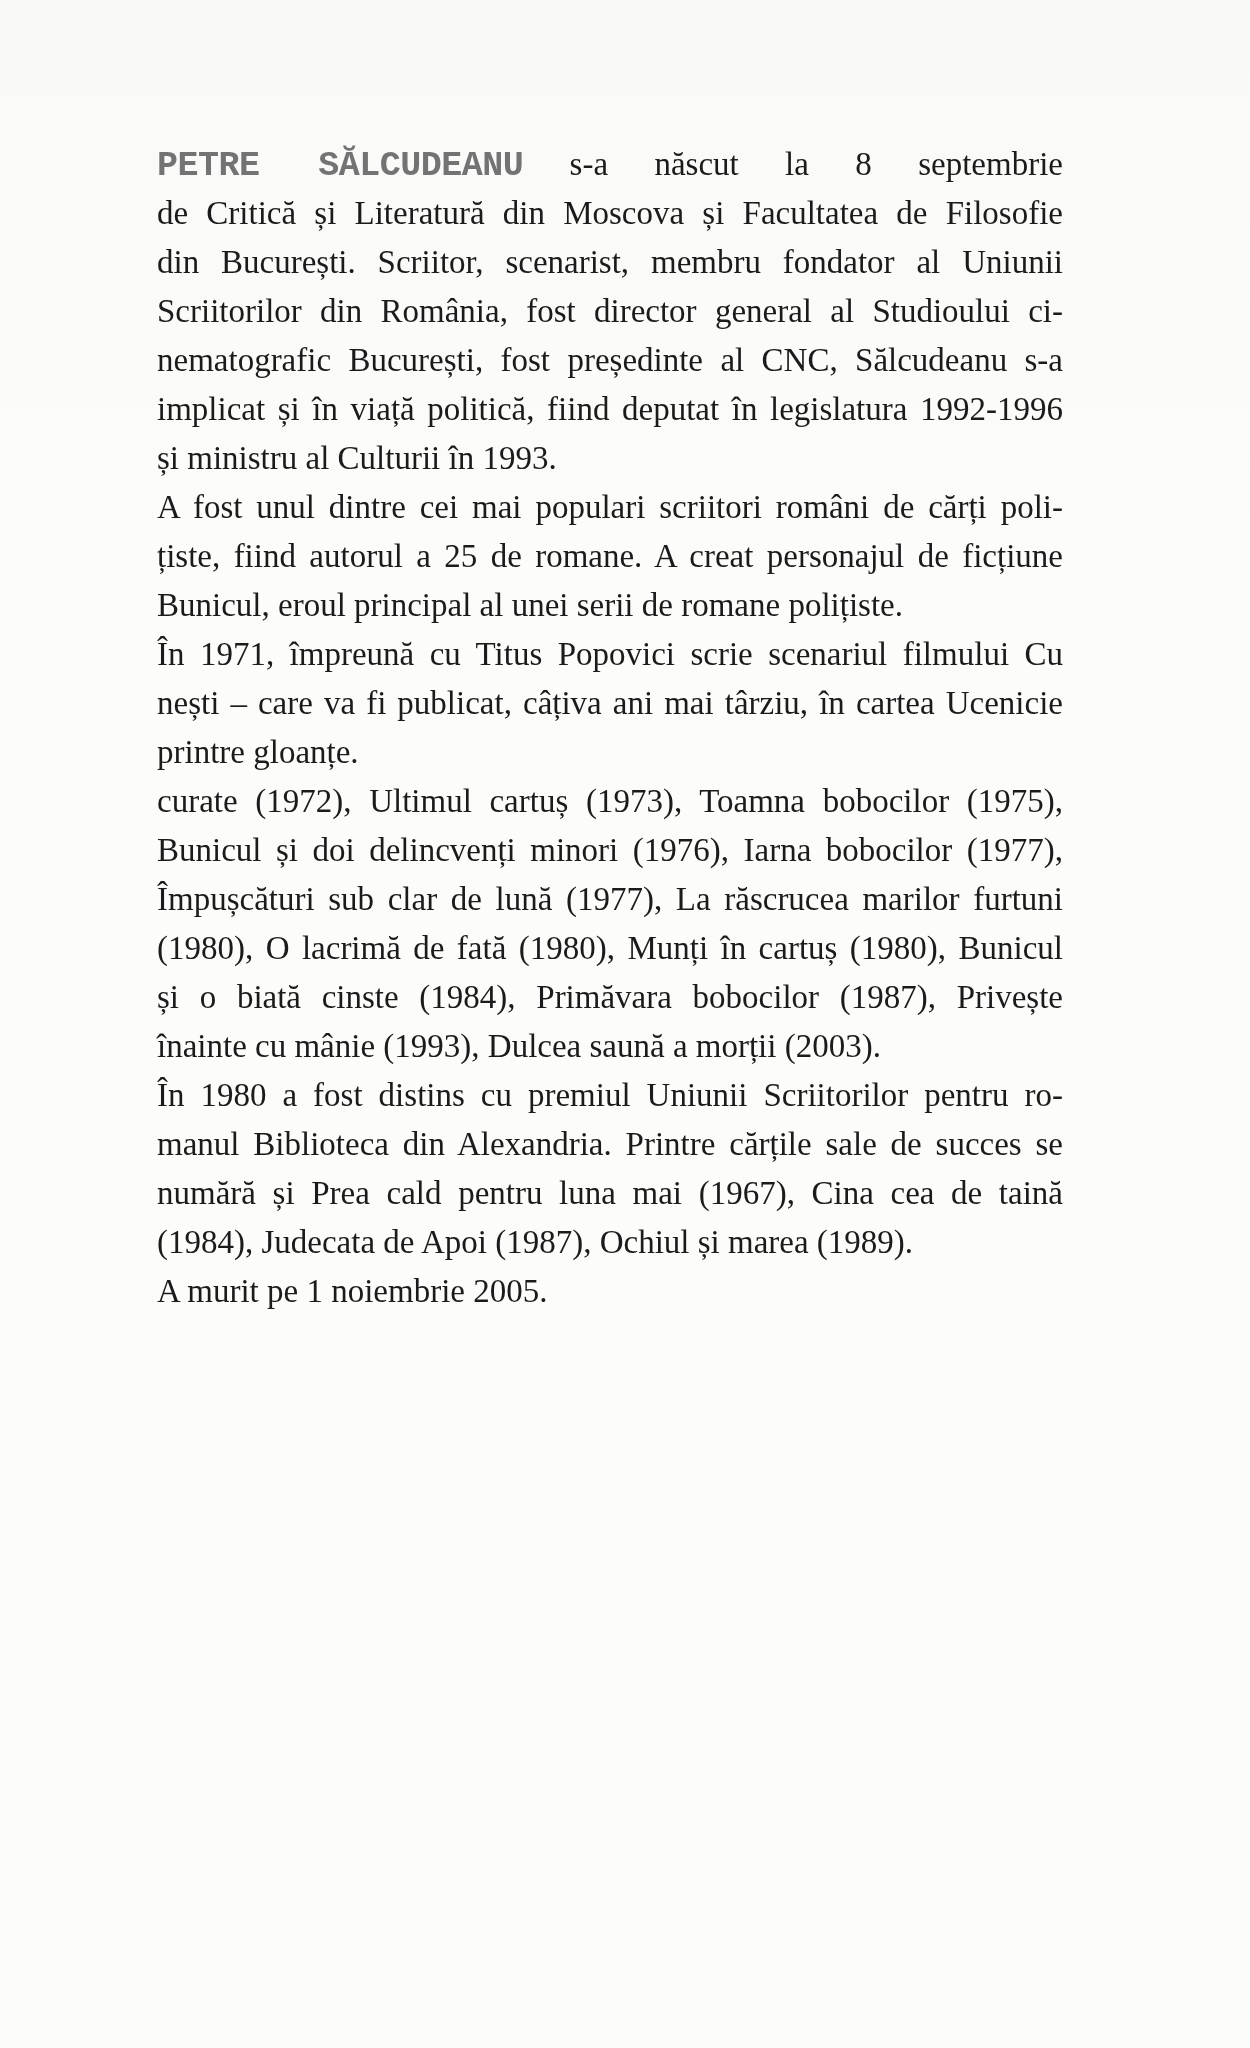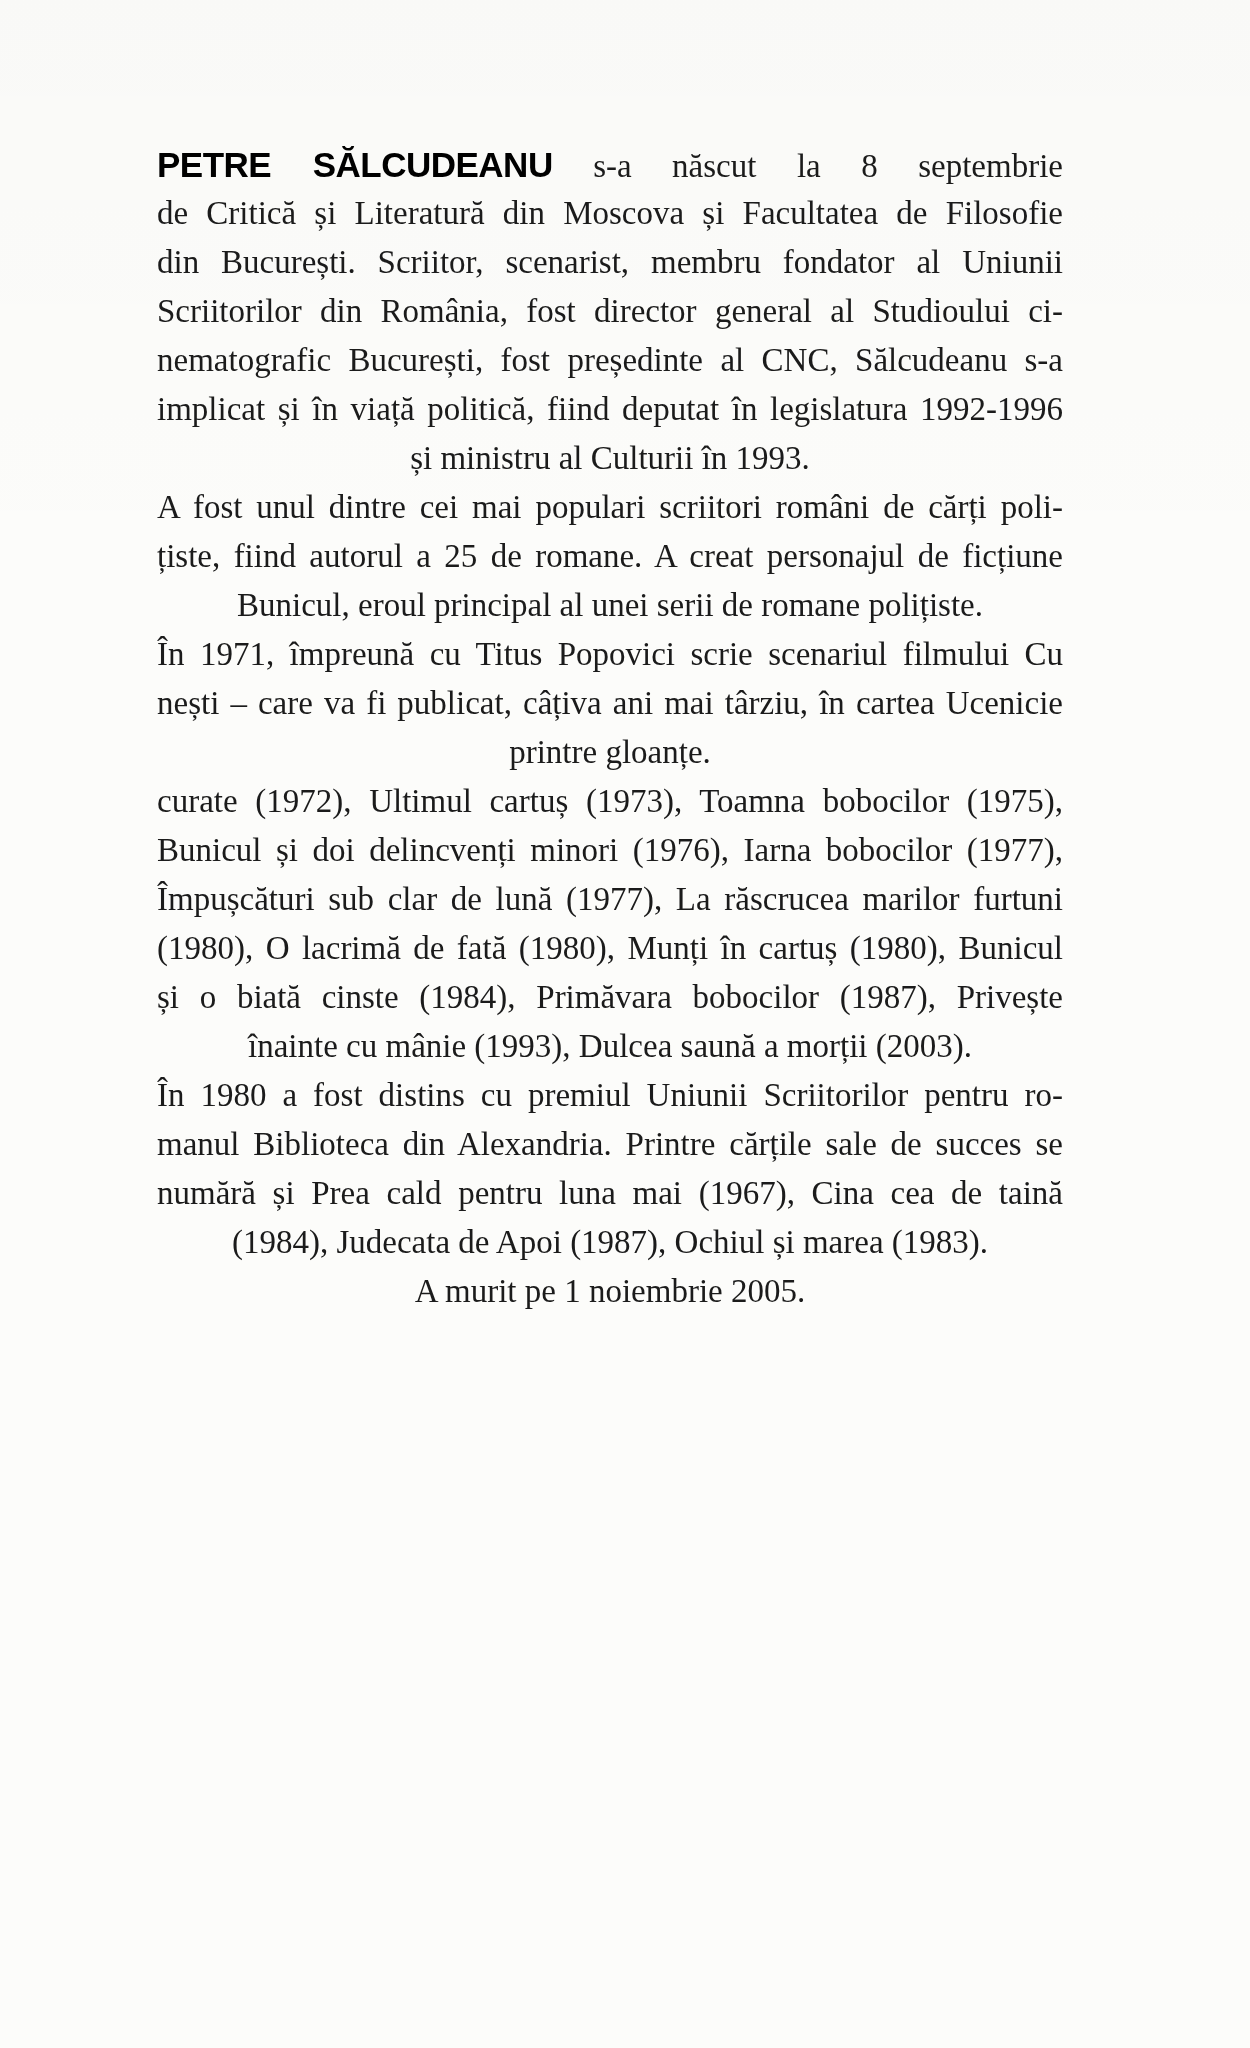--- a/index.html
+++ b/index.html
@@ -25,35 +25,35 @@
     left: 157px;
     top: 140px;
     width: 906px;
     font-family: "Liberation Serif", serif;
     font-size: 33px;
     line-height: 49px;
     color: #1b1b1b;
   }
   .line {
     height: 49px;
-    text-align: center;
+    text-align: left;
   }
   .line.just {
     text-align: justify;
     text-align-last: justify;
     text-justify: inter-word;
   }
   .seg-n { font-style: normal; }
   .seg-i { }
   .seg-h {
-    font-family: Liberation Sans, sans-serif;
+    font-family: Liberation Mono, monospace;
     font-weight: 700;
     font-size: 35px;
     letter-spacing: -0.5px;
-    color: #000000;
+    color: #737373;
   }
 </style>
 </head>
 <body>
 
 <div class="paper"></div>
 <div class="text-block">
     <div class="line just"><span class="seg-h">PETRE SĂLCUDEANU</span><span class="seg-n"> s-a născut la 8 septembrie</span></div>
     <div class="line just"><span class="seg-n">de Critică și Literatură din Moscova și Facultatea de Filosofie</span></div>
     <div class="line just"><span class="seg-n">din București. Scriitor, scenarist, membru fondator al Uniunii</span></div>
@@ -69,15 +69,15 @@
     <div class="line"><span class="seg-i">printre gloanțe</span><span class="seg-n">.</span></div>
     <div class="line just"><span class="seg-i">curate</span><span class="seg-n"> (1972), </span><span class="seg-i">Ultimul cartuș</span><span class="seg-n"> (1973), </span><span class="seg-i">Toamna bobocilor</span><span class="seg-n"> (1975),</span></div>
     <div class="line just"><span class="seg-i">Bunicul și doi delincvenți minori</span><span class="seg-n"> (1976), </span><span class="seg-i">Iarna bobocilor</span><span class="seg-n"> (1977),</span></div>
     <div class="line just"><span class="seg-i">Împușcături sub clar de lună</span><span class="seg-n"> (1977), </span><span class="seg-i">La răscrucea marilor furtuni</span></div>
     <div class="line just"><span class="seg-n">(1980), </span><span class="seg-i">O lacrimă de fată</span><span class="seg-n"> (1980), </span><span class="seg-i">Munți în cartuș</span><span class="seg-n"> (1980), </span><span class="seg-i">Bunicul</span></div>
     <div class="line just"><span class="seg-i">și o biată cinste</span><span class="seg-n"> (1984), </span><span class="seg-i">Primăvara bobocilor</span><span class="seg-n"> (1987), </span><span class="seg-i">Privește</span></div>
     <div class="line"><span class="seg-i">înainte cu mânie</span><span class="seg-n"> (1993), </span><span class="seg-i">Dulcea saună a morții</span><span class="seg-n"> (2003).</span></div>
     <div class="line just"><span class="seg-n">În 1980 a fost distins cu premiul Uniunii Scriitorilor pentru ro-</span></div>
     <div class="line just"><span class="seg-n">manul </span><span class="seg-i">Biblioteca din Alexandria</span><span class="seg-n">. Printre cărțile sale de succes se</span></div>
     <div class="line just"><span class="seg-n">numără și </span><span class="seg-i">Prea cald pentru luna mai</span><span class="seg-n"> (1967), </span><span class="seg-i">Cina cea de taină</span></div>
-    <div class="line"><span class="seg-n">(1984), </span><span class="seg-i">Judecata de Apoi</span><span class="seg-n"> (1987), </span><span class="seg-i">Ochiul și marea</span><span class="seg-n"> (1983).</span></div>
+    <div class="line"><span class="seg-n">(1984), </span><span class="seg-i">Judecata de Apoi</span><span class="seg-n"> (1987), </span><span class="seg-i">Ochiul și marea</span><span class="seg-n"> (1989).</span></div>
     <div class="line"><span class="seg-n">A murit pe 1 noiembrie 2005.</span></div>
   </div>
 
 </body></html>

